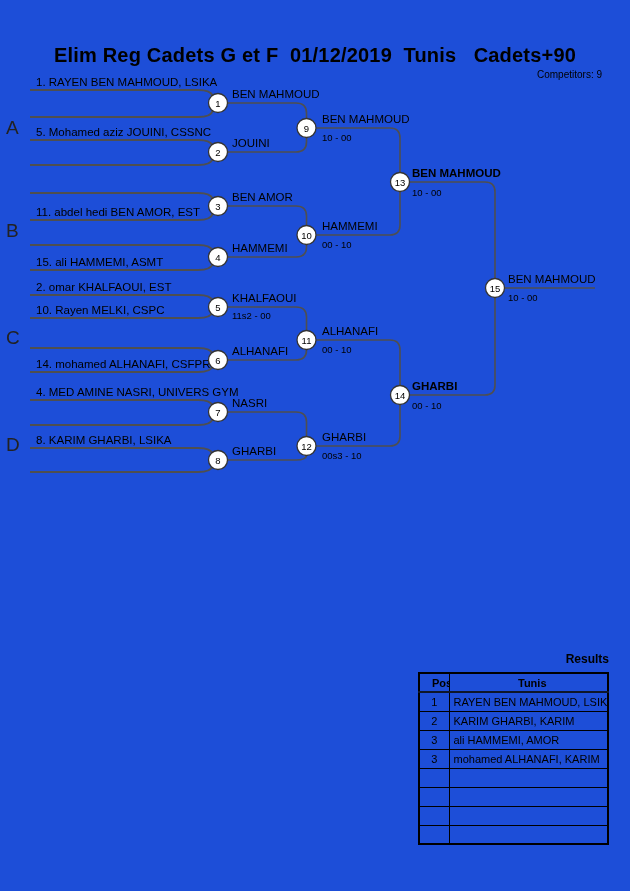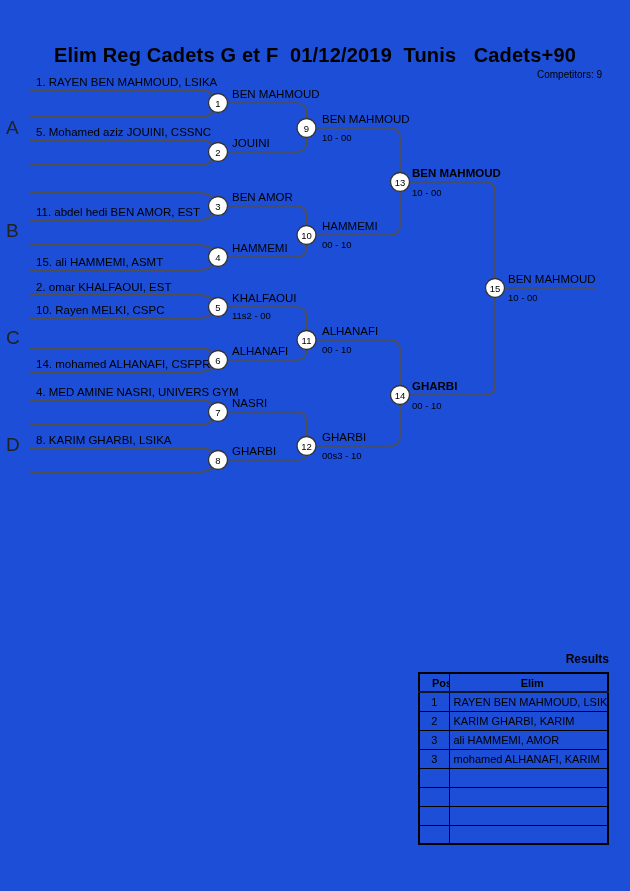--- a/index.html
+++ b/index.html
@@ -188,21 +188,21 @@
         <text class="num" x="495" y="291.5">15</text>
       </g>
   </svg>
 
   <div class="results">
     <div class="results-title">Results</div>
     <table>
       <thead>
         <tr>
           <th class="pos">Pos</th>
-          <th>Elim</th>
+          <th>Tunis</th>
         </tr>
       </thead>
       <tbody>
         <tr>
             <td class="pos">1</td>
             <td>RAYEN BEN MAHMOUD, LSIKA</td>
           </tr>
         <tr>
             <td class="pos">2</td>
             <td>KARIM GHARBI, KARIM</td>

